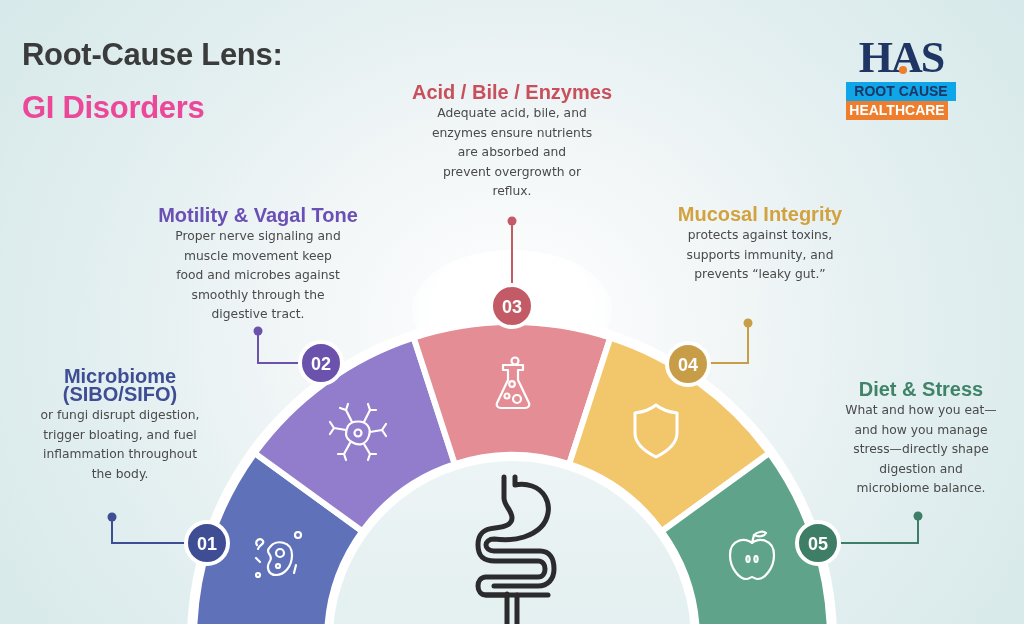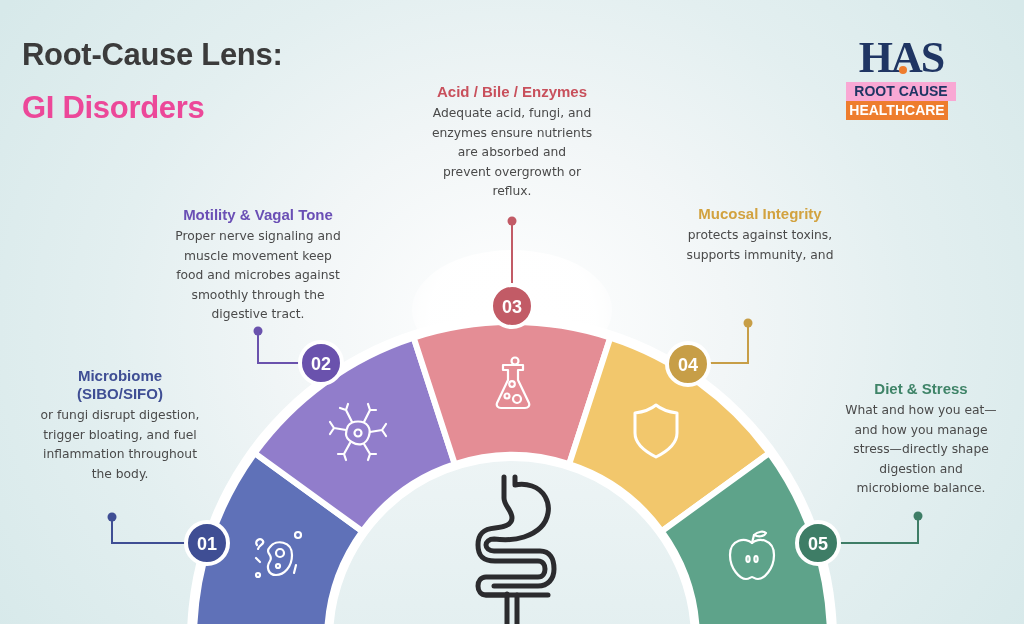--- a/index.html
+++ b/index.html
@@ -7,24 +7,24 @@
     width: 1024px; height: 624px; overflow: hidden; position: relative;
     font-family: "DejaVu Sans", sans-serif;
     background: radial-gradient(ellipse 620px 560px at 512px 330px, #ffffff 0%, #f2f6f7 35%, #e3eff0 65%, #d7e9ea 100%);
   }
   .title { position: absolute; left: 22px; top: 34px; font-family: "Liberation Sans", sans-serif; font-weight: 700; font-size: 31px; line-height: 41px; letter-spacing: -0.3px; }
   .title .l1 { color: #3b3b3b; }
   .title .l2 { color: #ec4899; margin-top: 12px; }
   .logo { position: absolute; left: 846px; top: 38px; width: 110px; }
   .logo .has { font-family: "Liberation Serif", serif; font-weight: 700; color: #1f3563; font-size: 44px; line-height: 40px; text-align: center; letter-spacing: -2px; position: relative; }
   .logo .dot { position: absolute; width: 8px; height: 8px; border-radius: 50%; background: #ee7d2e; left: 53px; top: 28px; }
-  .logo .rc { background: #f9a8d4; color: #1f3563; font-family: "Liberation Sans", sans-serif; font-weight: 700; font-size: 14px; text-align: center; line-height: 19px; margin-top: 4px; width: 110px; }
+  .logo .rc { background: #0ea5e9; color: #1f3563; font-family: "Liberation Sans", sans-serif; font-weight: 700; font-size: 14px; text-align: center; line-height: 19px; margin-top: 4px; width: 110px; }
   .logo .hc { background: #ee7d2e; color: #ffffff; font-family: "Liberation Sans", sans-serif; font-weight: 700; font-size: 14px; text-align: center; line-height: 19px; width: 102px; }
   .block { position: absolute; text-align: center; }
-  .block .h { font-family: "Liberation Sans", sans-serif; font-weight: 700; font-size: 15px; line-height: 18px; }
+  .block .h { font-family: "Liberation Sans", sans-serif; font-weight: 700; font-size: 20px; line-height: 18px; }
   .block .d { font-family: "DejaVu Sans", sans-serif; font-size: 12.3px; line-height: 19.6px; color: #4a4a4a; margin-top: 3px; }
   svg.main { position: absolute; left: 0; top: 0; }
   .badge-txt { font-family: "Liberation Sans", sans-serif; font-weight: 700; font-size: 18px; fill: #ffffff; }
 </style>
 </head>
 <body>
 
 <div class="title">
   <div class="l1">Root-Cause Lens:</div>
   <div class="l2">GI Disorders</div>
@@ -173,33 +173,34 @@
     <div>muscle movement keep</div>
     <div>food and microbes against</div>
     <div>smoothly through the</div>
     <div>digestive tract.</div>
   </div>
 </div>
 
 <div class="block" style="left:410px; top:83px; width:204px;">
   <div class="h" style="color:#c8505c;">Acid / Bile / Enzymes</div>
   <div class="d">
-    <div>Adequate acid, fungi, and</div>
+    <div>Adequate acid, bile, and</div>
     <div>enzymes ensure nutrients</div>
     <div>are absorbed and</div>
     <div>prevent overgrowth or</div>
     <div>reflux.</div>
   </div>
 </div>
 
 <div class="block" style="left:650px; top:205px; width:220px;">
   <div class="h" style="color:#d2a23f;">Mucosal Integrity</div>
   <div class="d">
     <div>protects against toxins,</div>
     <div>supports immunity, and</div>
+    <div>prevents “leaky gut.”</div>
   </div>
 </div>
 
 <div class="block" style="left:818px; top:380px; width:206px;">
   <div class="h" style="color:#3f8468;">Diet &amp; Stress</div>
   <div class="d">
     <div>What and how you eat—</div>
     <div>and how you manage</div>
     <div>stress—directly shape</div>
     <div>digestion and</div>

